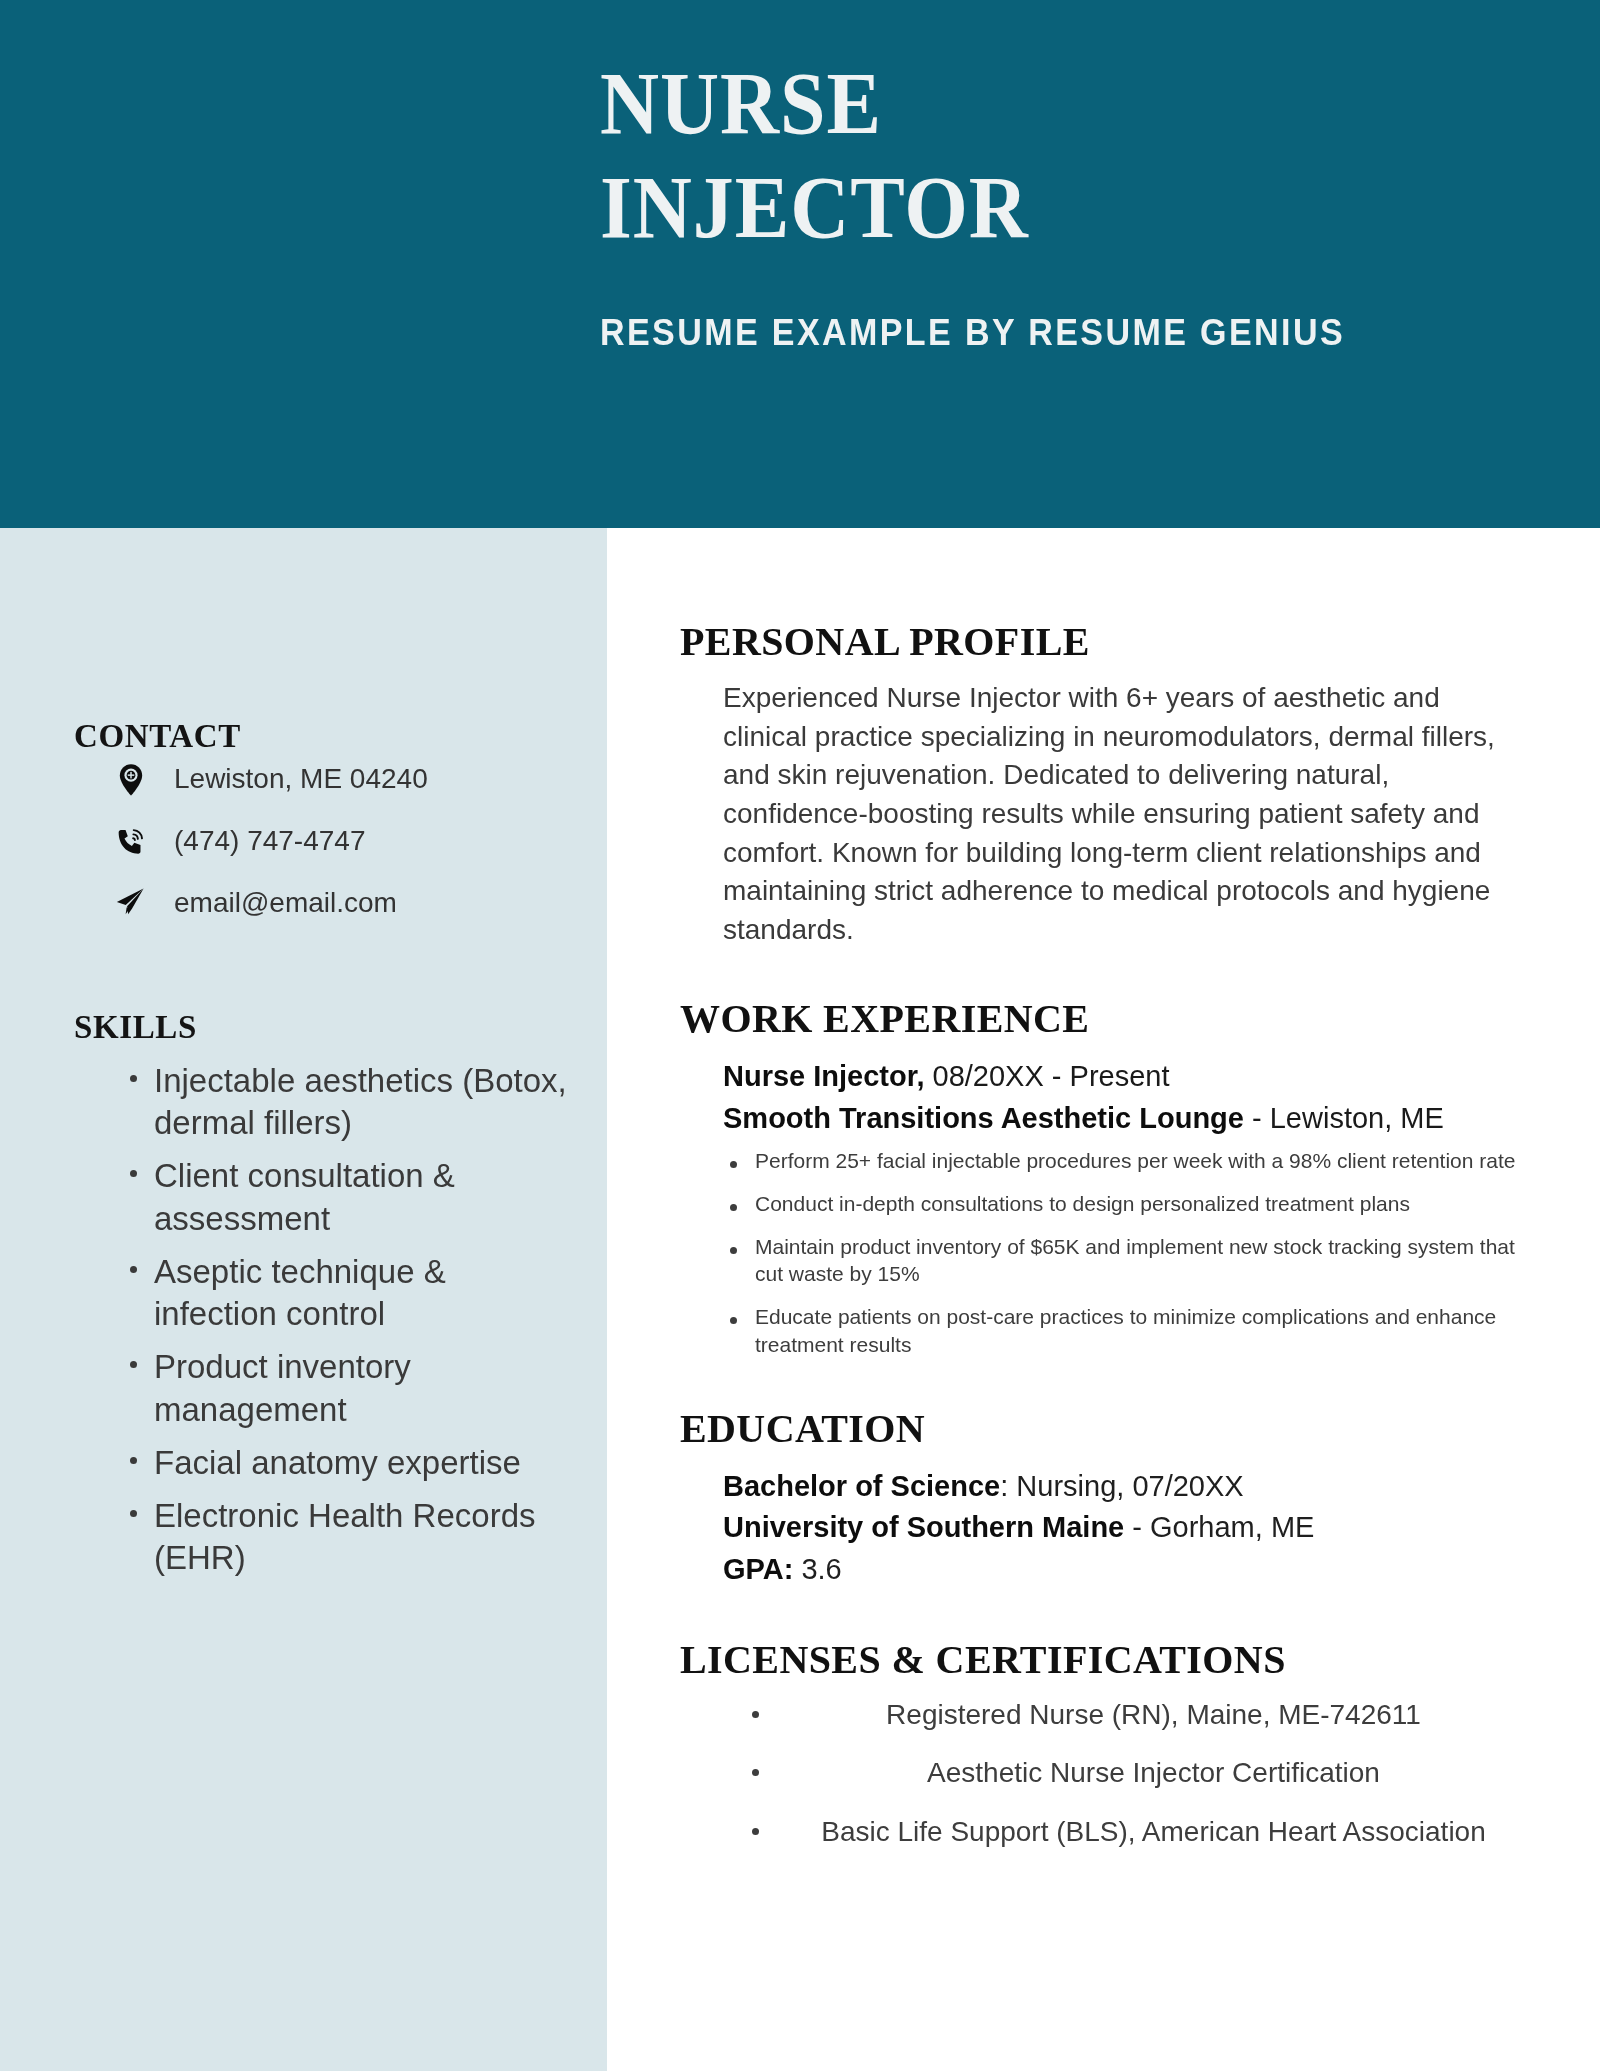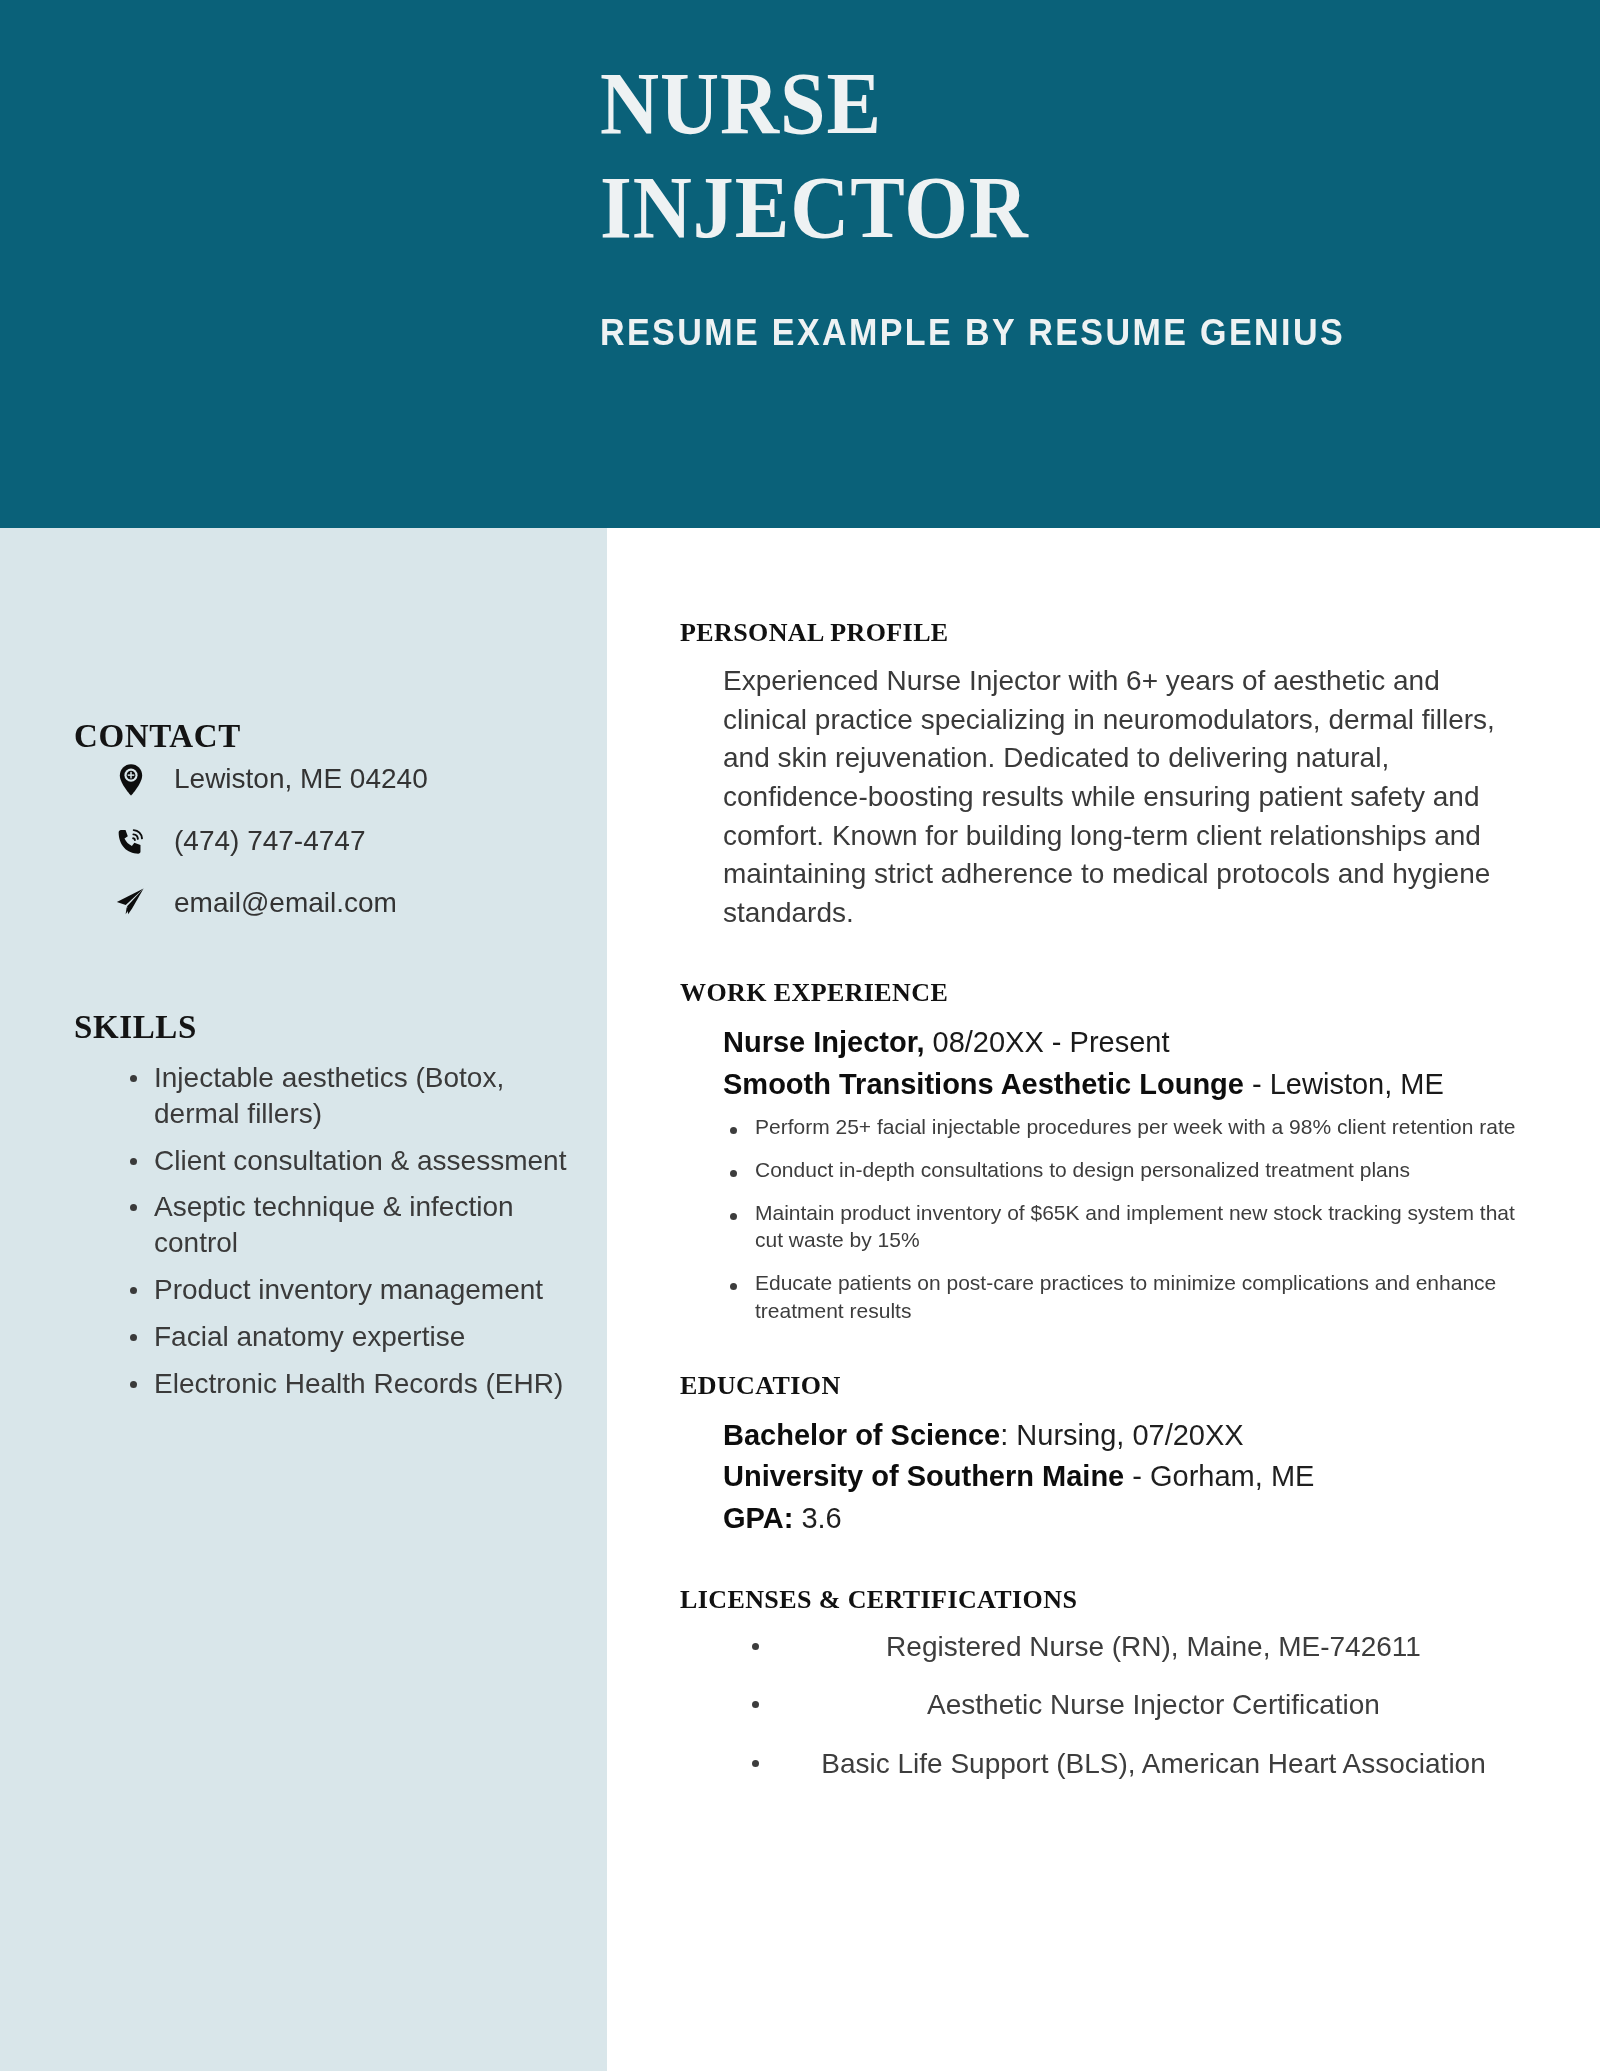--- a/index.html
+++ b/index.html
@@ -113,21 +113,21 @@
 
   .skills-block { margin-top: 60px; }
   .skills-list {
     margin: 14px 0 0 0;
     padding: 0 0 0 54px;
     list-style: none;
   }
   .skills-list li {
     position: relative;
     font-family: "Liberation Sans", sans-serif;
-    font-size: 28px;
+    font-size: 33px;
     line-height: 1.28;
     color: #3a3a3a;
     margin-bottom: 11px;
     padding-left: 26px;
   }
   .skills-list li::before {
     content: "";
     position: absolute;
     left: 2px;
     top: 15px;
@@ -144,21 +144,21 @@
     top: 562px;
     width: 993px;
     box-sizing: border-box;
     padding: 56px 70px 0 73px;
     background: #ffffff;
   }
   .sec { margin-bottom: 46px; }
   .sec-heading {
     font-family: "Liberation Serif", serif;
     font-weight: bold;
-    font-size: 26px;
+    font-size: 40px;
     letter-spacing: 0.4px;
     color: #111111;
     text-transform: uppercase;
     margin: 0 0 14px 0;
   }
   .sec-body { padding-left: 43px; }
 
   .profile-text {
     font-family: "Liberation Sans", sans-serif;
     font-size: 28px;

